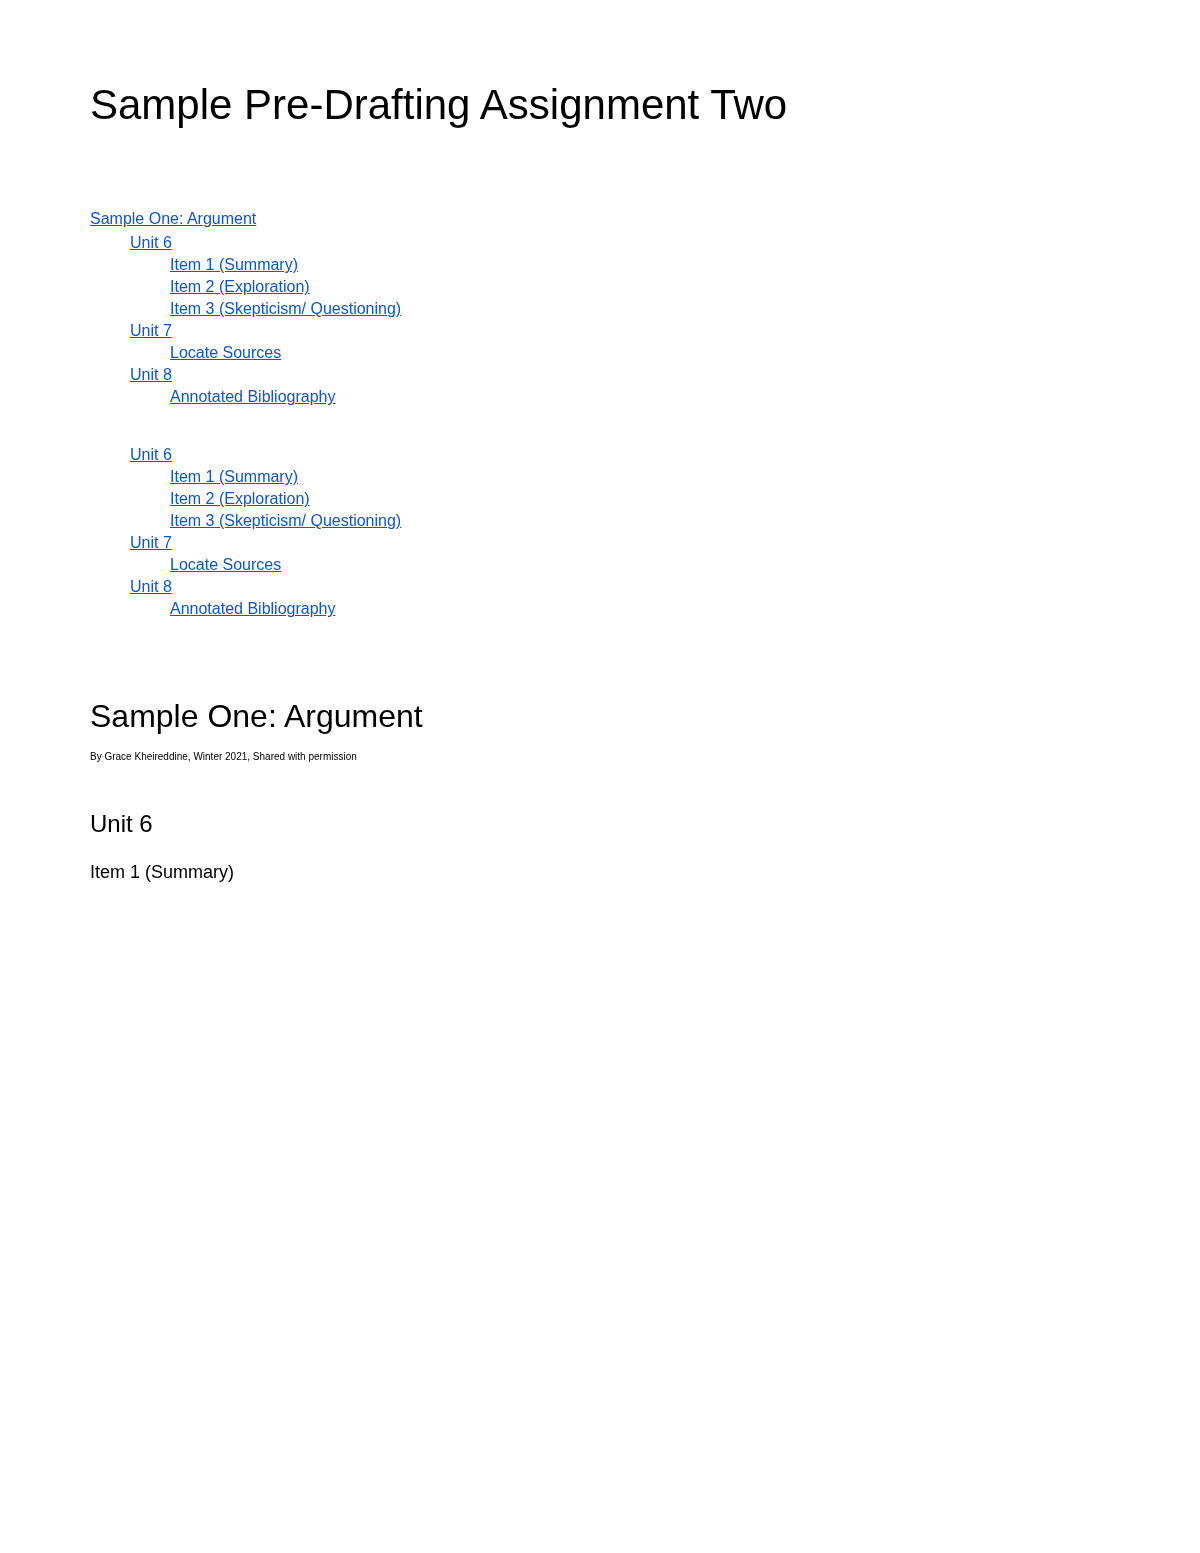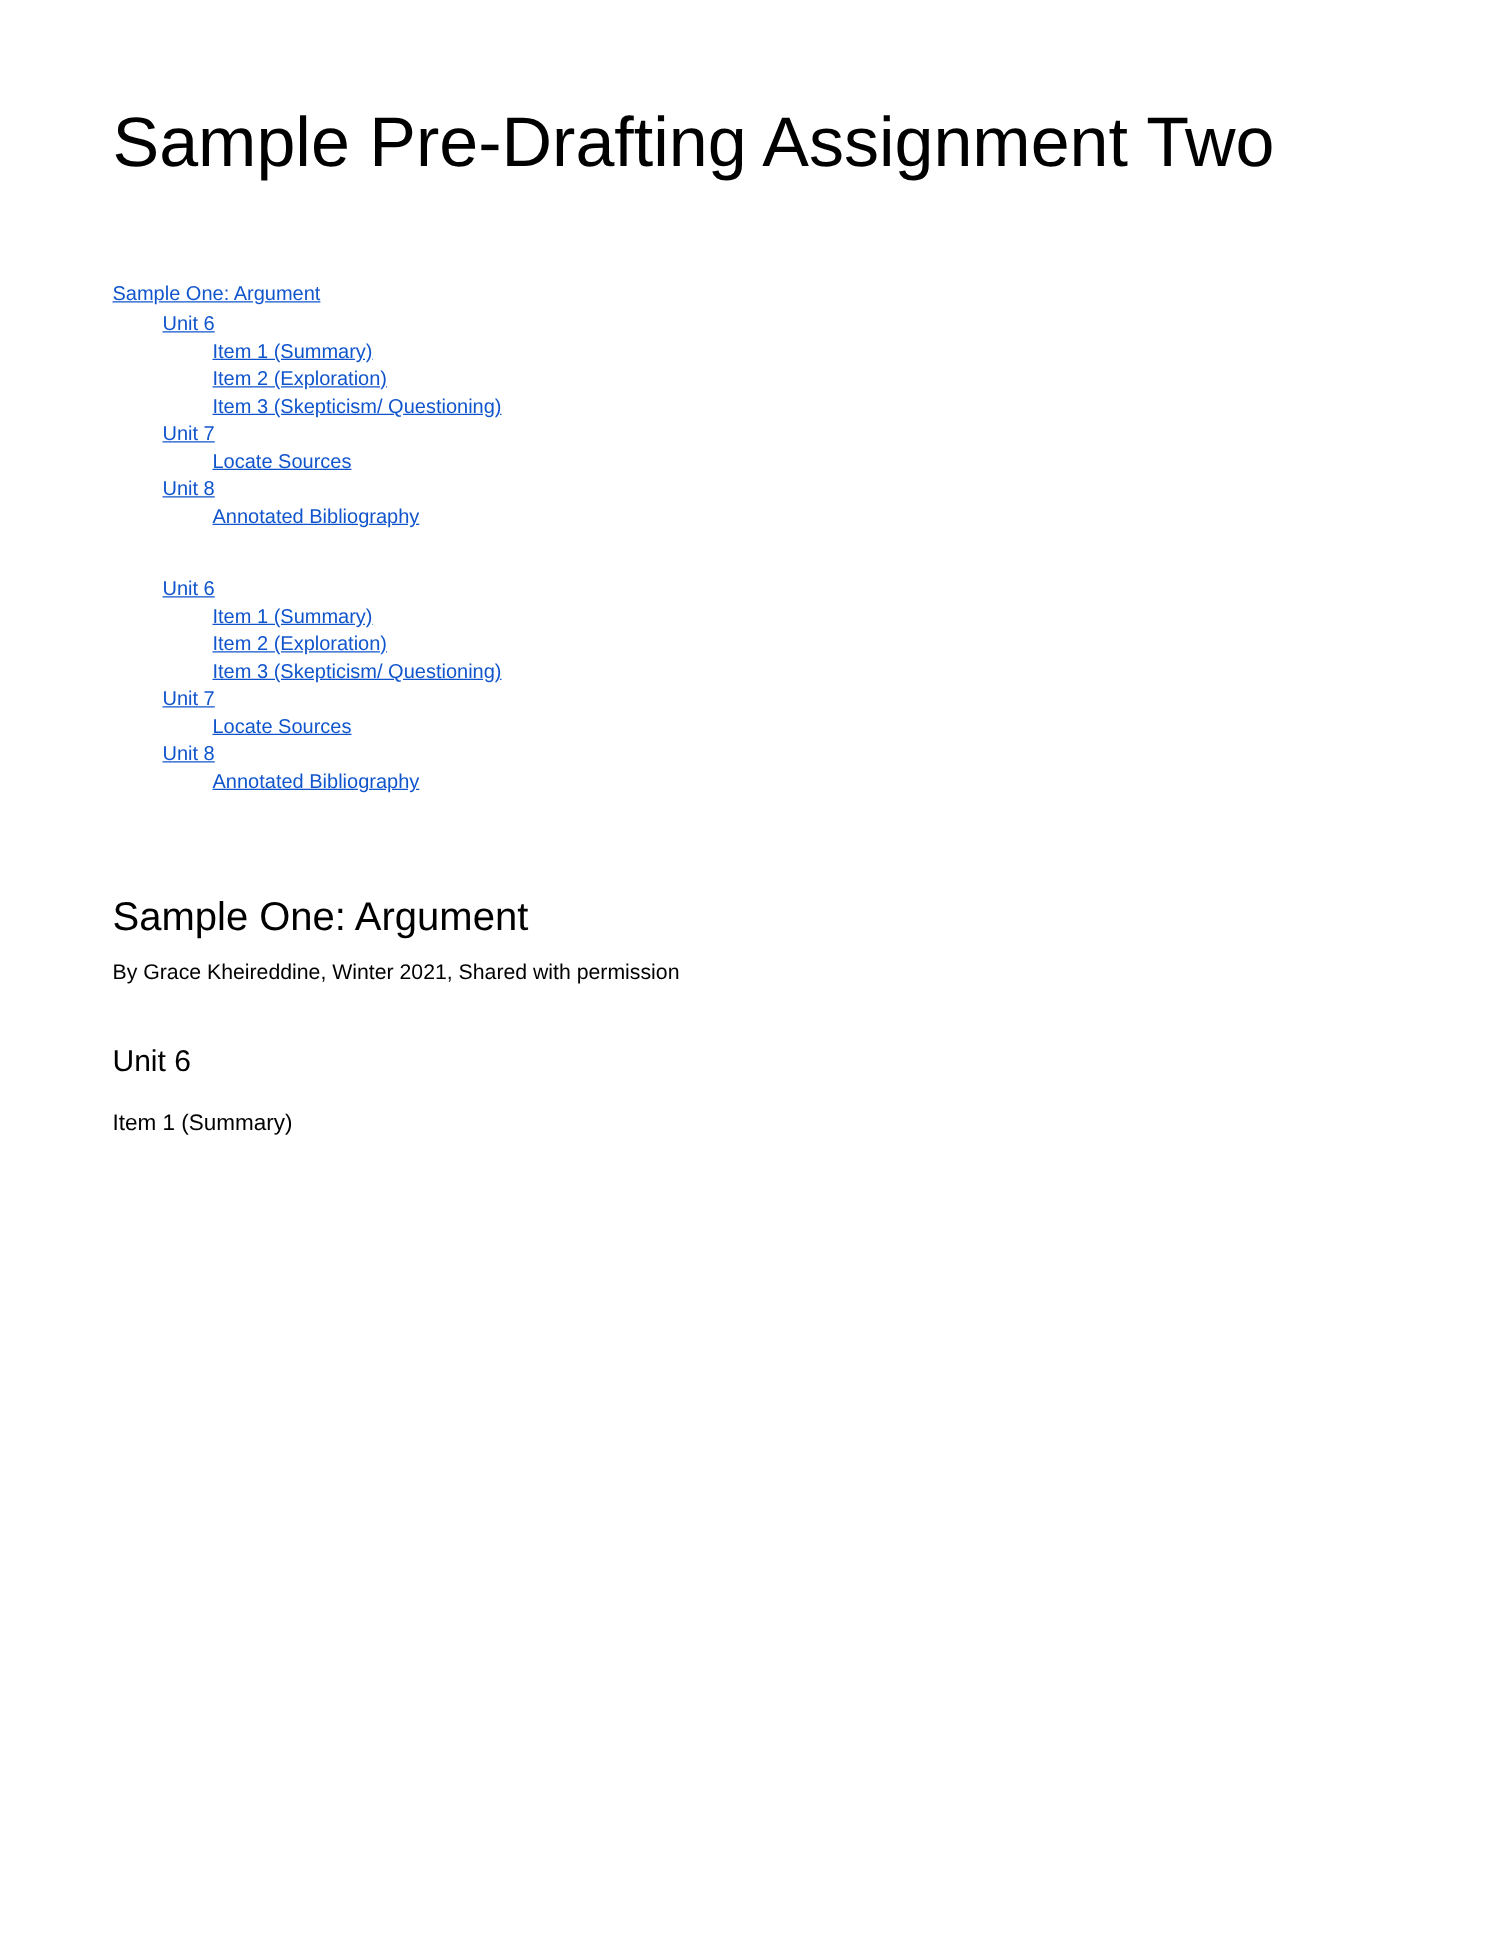--- a/index.html
+++ b/index.html
@@ -11,21 +11,21 @@
     body {
       background: #ffffff;
       font-family: Arial, sans-serif;
       font-size: 16px;
       color: #000000;
       padding: 80px 90px;
       max-width: 1200px;
     }
 
     .page-title {
-      font-size: 56px;
+      font-size: 42px;
       font-weight: normal;
       color: #000000;
       margin-bottom: 80px;
       line-height: 1.2;
     }
 
     .toc-section {
       margin-bottom: 40px;
     }
 
@@ -51,21 +51,21 @@
 
     .section-heading-1 {
       font-size: 32px;
       font-weight: normal;
       color: #000000;
       margin-top: 80px;
       margin-bottom: 16px;
     }
 
     .section-byline {
-      font-size: 17px;
+      font-size: 10px;
       color: #000000;
       margin-bottom: 48px;
     }
 
     .section-heading-2 {
       font-size: 24px;
       font-weight: normal;
       color: #000000;
       margin-bottom: 24px;
       margin-top: 40px;

